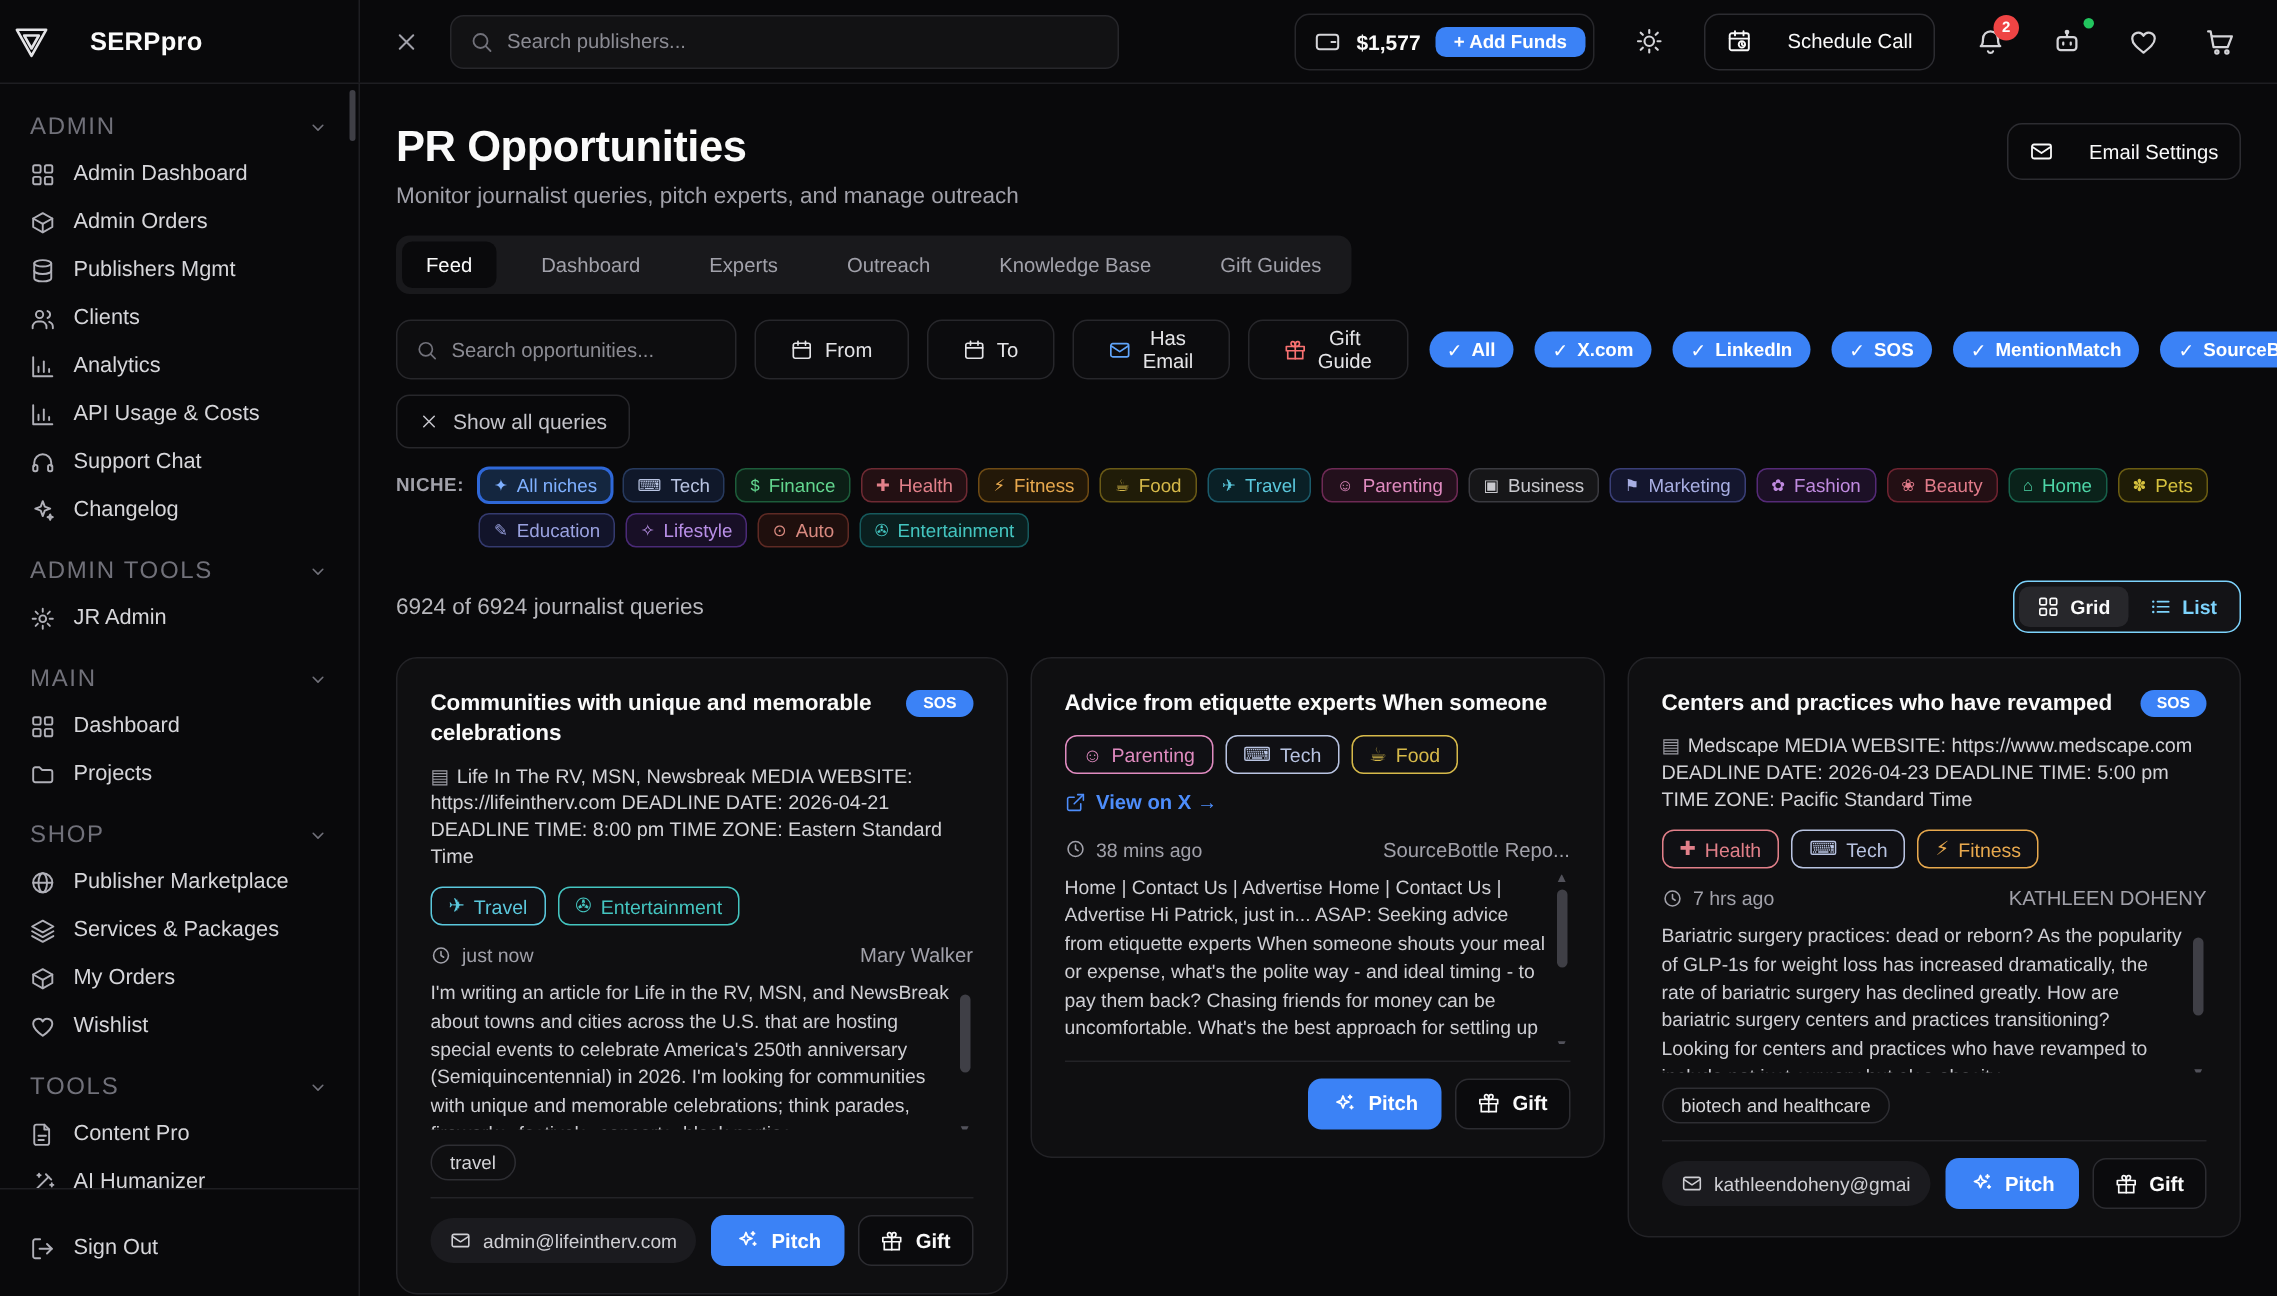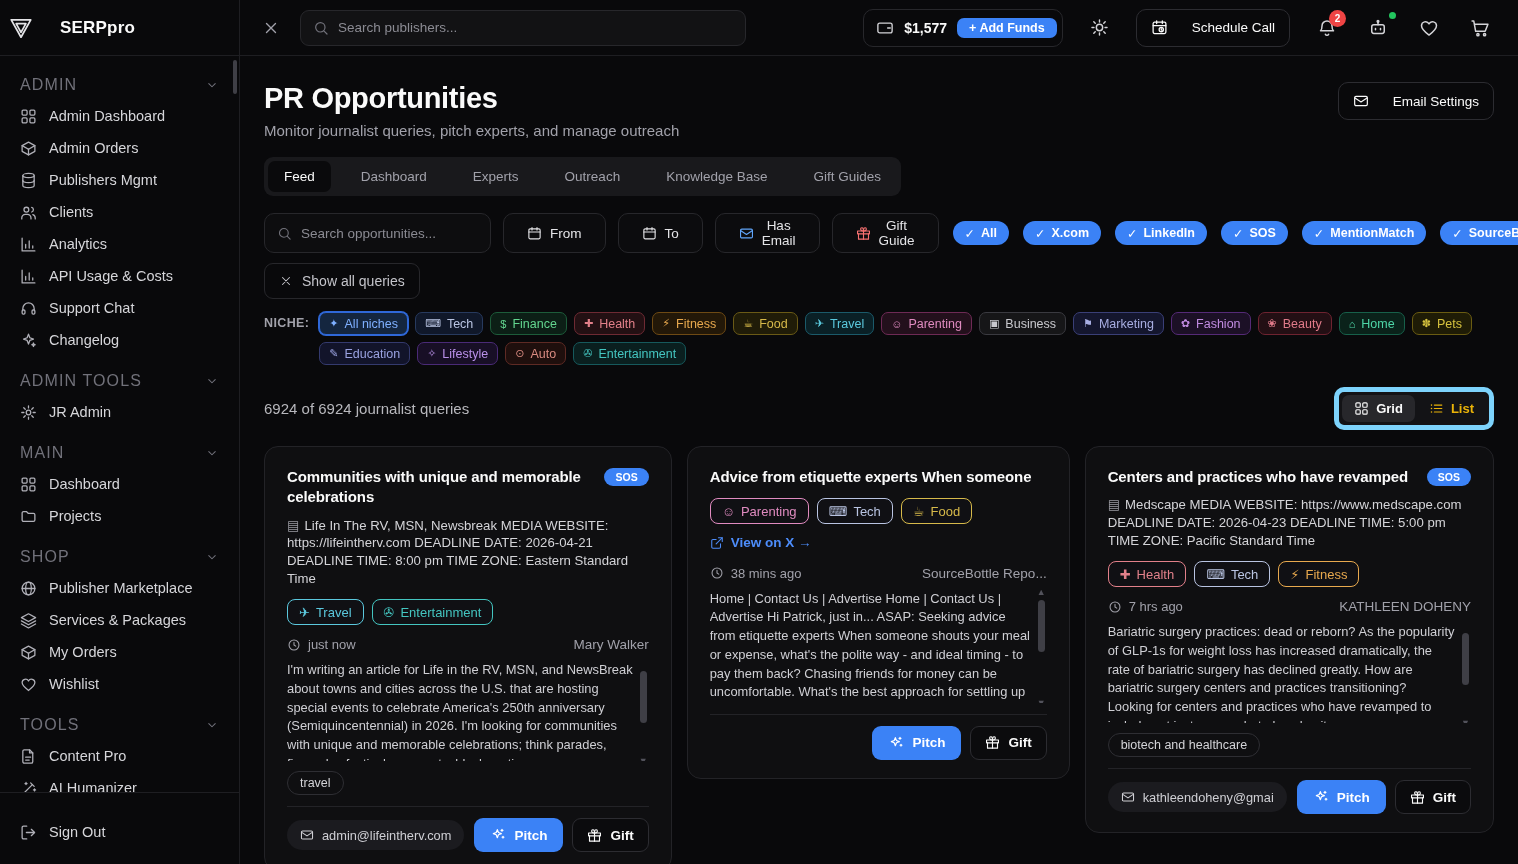--- a/index.html
+++ b/index.html
@@ -69,22 +69,22 @@
   .n-beauty{background:#230f14;border-color:#6e2330;color:#e07b8a}
   .n-home{background:#0a221a;border-color:#17604a;color:#4ed6a8}
   .n-pets{background:#1f1c06;border-color:#6a5c12;color:#d6c23e}
   .n-education{background:#12142a;border-color:#343a6e;color:#9aa2e0}
   .n-lifestyle{background:#180f26;border-color:#4a2a77;color:#b990e8}
   .n-auto{background:#1f0f0d;border-color:#5e2a24;color:#d98a80}
   .n-entertainment{background:#0a1f1f;border-color:#16595c;color:#44c5c0}
   
   .results-row{margin-top:22px;display:flex;align-items:center;justify-content:space-between}
   .count-text{font-size:15px;color:#b8b8bd}
-  .view-toggle{display:flex;background:#131316;border:5px solid #7dd3fc;border-radius:10px;padding:3px;gap:2px}
-  .vt-btn{display:flex;align-items:center;gap:7px;border:none;background:transparent;color:#eab308;font-size:13px;font-weight:600;padding:6px 12px;border-radius:7px;cursor:pointer;font-family:inherit}
+  .view-toggle{display:flex;background:#131316;border:1px solid #7dd3fc;border-radius:10px;padding:3px;gap:2px}
+  .vt-btn{display:flex;align-items:center;gap:7px;border:none;background:transparent;color:#7dd3fc;font-size:13px;font-weight:600;padding:6px 12px;border-radius:7px;cursor:pointer;font-family:inherit}
   .vt-btn.active{background:#27272b;color:#fafafa}
   
   .cards{margin-top:16px;display:grid;grid-template-columns:repeat(3,1fr);gap:15px;align-items:start}
   .card{background:#0f0f11;border:1px solid #232327;border-radius:14px;padding:20px 22px 18px;position:relative}
   .card-titlerow{display:flex;align-items:flex-start;justify-content:space-between;gap:10px}
   .card-title{font-size:15px;font-weight:700;color:#fafafa;line-height:1.35;letter-spacing:-.1px}
   .sos{background:#3b82f6;color:#fff;font-size:10.5px;font-weight:700;border-radius:999px;padding:3px 11px;flex:none;margin-top:1px}
   .media{margin-top:9px;font-size:13.2px;line-height:1.36;color:#d4d4d8}
   .media .mi{color:#9a9aa2;margin-right:5px}
   .cchips{margin-top:11px;display:flex;gap:8px;flex-wrap:wrap}

